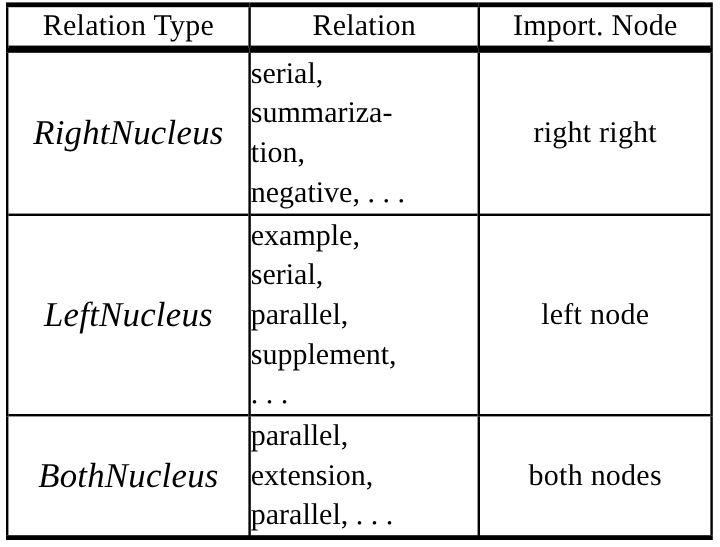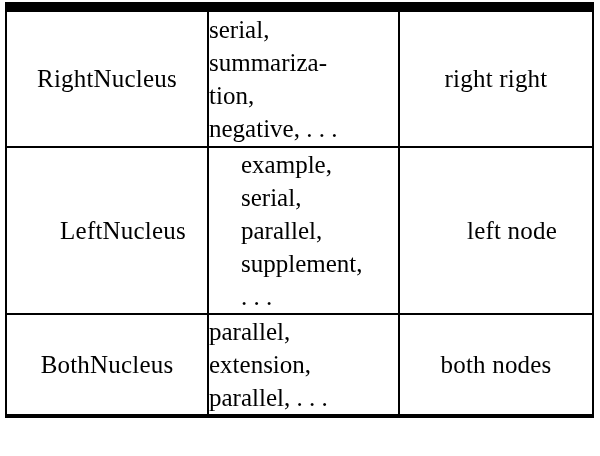--- a/index.html
+++ b/index.html
@@ -83,21 +83,22 @@
   tr.body-row td {
     border-top: 2px solid #000;
     border-radius: 14px;
   }
   tr.body-row.first-body td {
     border-top: none;
   }
 
   td.col-type {
     text-align: center;
-    font-size: 25px;
+    font-style: italic;
+    font-size: 29px;
     line-height: 30px;
     vertical-align: middle;
     letter-spacing: 0.2px;
   }
   td.col-relation {
     text-align: left;
     font-size: 25px;
     line-height: 33px;
     vertical-align: top;
     padding: 6px 8px 8px 14px;
@@ -109,21 +110,21 @@
   td.col-node {
     text-align: center;
     font-size: 25px;
     line-height: 30px;
     vertical-align: middle;
     letter-spacing: 0.2px;
   }
 
   
   tr.row-1 td { height: 134px; }
-  tr.row-2 td { height: 163px; padding-left: 32px; }
+  tr.row-2 td { height: 163px; }
   tr.row-3 td { height: 99px; }
 
   
   td.node-r1 { vertical-align: middle; }
   td.node-r2 { vertical-align: middle; padding-bottom: 44px; }
   td.node-r3 { vertical-align: middle; }
 
   td.type-r2 { padding-bottom: 44px; }
   td.type-r3 { padding-bottom: 6px; }
 </style>
@@ -136,20 +137,25 @@
       <col class="c1">
       <col class="c2">
       <col class="c3">
     </colgroup>
 
     <tbody>
       <tr class="toprule">
         <td colspan="3"></td>
       </tr>
 
+      <tr class="header-row">
+        <th>Relation Type</th>
+        <th>Relation</th>
+        <th>Import. Node</th>
+      </tr>
 
       <tr class="midrule-thin">
         <td colspan="3"></td>
       </tr>
       <tr class="midrule-thick">
         <td colspan="3"></td>
       </tr>
 
       <tr class="body-row first-body row-1">
         <td class="col-type type-r1">RightNucleus</td>

